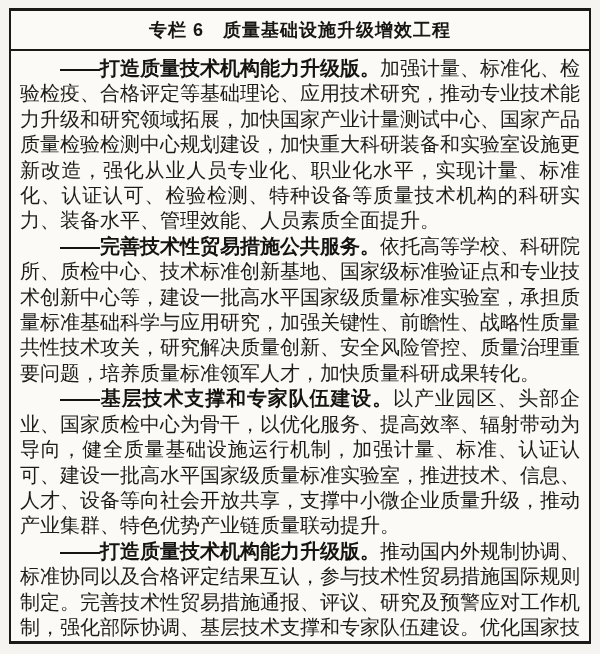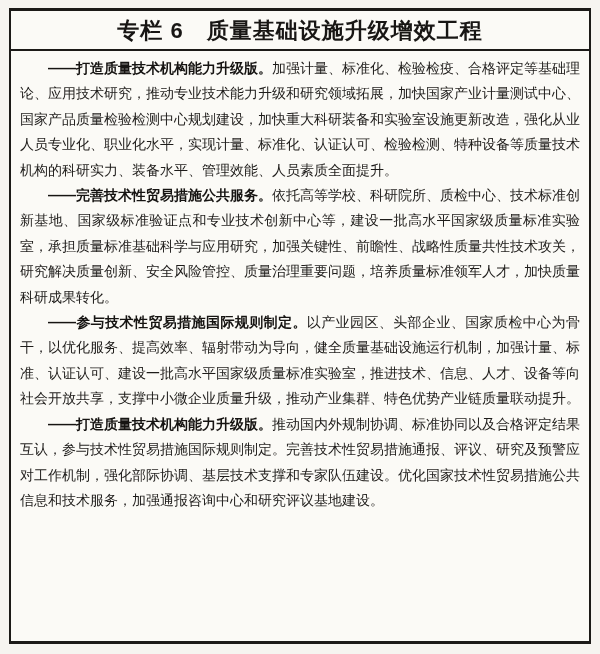--- a/index.html
+++ b/index.html
@@ -25,30 +25,30 @@
     flex-direction: column;
   }
   .box-header {
     border-bottom: 2px solid #1c1a18;
     text-align: center;
     padding: 6px 0 5px 0;
     flex: 0 0 auto;
   }
   .box-title {
     font-family: "Liberation Sans", "DejaVu Sans", sans-serif;
-    font-size: 22px;
+    font-size: 18px;
     font-weight: 700;
     letter-spacing: 1px;
     line-height: 27px;
     color: #181614;
   }
   .box-body {
     flex: 1 1 auto;
     padding: 5px 9px 0 9px;
-    font-size: 14px;
+    font-size: 20px;
     line-height: 25.4px;
     text-align: justify;
     text-justify: inter-ideograph;
     overflow: hidden;
   }
   p.para {
     margin: 0;
     text-indent: 2em;
   }
   .lead {
@@ -74,21 +74,21 @@
 
       <p class="para">
         <span class="lead">——打造质量技术机构能力升级版。</span><span class="rest">加强计量、标准化、检验检疫、合格评定等基础理论、应用技术研究，推动专业技术能力升级和研究领域拓展，加快国家产业计量测试中心、国家产品质量检验检测中心规划建设，加快重大科研装备和实验室设施更新改造，强化从业人员专业化、职业化水平，实现计量、标准化、认证认可、检验检测、特种设备等质量技术机构的科研实力、装备水平、管理效能、人员素质全面提升。</span>
       </p>
 
       <p class="para">
         <span class="lead">——完善技术性贸易措施公共服务。</span><span class="rest">依托高等学校、科研院所、质检中心、技术标准创新基地、国家级标准验证点和专业技术创新中心等，建设一批高水平国家级质量标准实验室，承担质量标准基础科学与应用研究，加强关键性、前瞻性、战略性质量共性技术攻关，研究解决质量创新、安全风险管控、质量治理重要问题，培养质量标准领军人才，加快质量科研成果转化。</span>
       </p>
 
       <p class="para">
-        <span class="lead">——参与技术性贸易措施国际规则制定。</span><span class="rest">以产业园区、头部企业、国家质检中心为骨干，以优化服务、提高效率、辐射带动为导向，健全质量基础设施运行机制，加强计量、标准、认证认可、建设一批高水平国家级质量标准实验室，推进技术、信息、人才、设备等向社会开放共享，支撑中小微企业质量升级，推动产业集群、特色优势产业链质量联动提升。</span>
+        <span class="lead">——基层技术支撑和专家队伍建设。</span><span class="rest">以产业园区、头部企业、国家质检中心为骨干，以优化服务、提高效率、辐射带动为导向，健全质量基础设施运行机制，加强计量、标准、认证认可、建设一批高水平国家级质量标准实验室，推进技术、信息、人才、设备等向社会开放共享，支撑中小微企业质量升级，推动产业集群、特色优势产业链质量联动提升。</span>
       </p>
 
       <p class="para">
         <span class="lead">——打造质量技术机构能力升级版。</span><span class="rest">推动国内外规制协调、标准协同以及合格评定结果互认，参与技术性贸易措施国际规则制定。完善技术性贸易措施通报、评议、研究及预警应对工作机制，强化部际协调、基层技术支撑和专家队伍建设。优化国家技术性贸易措施公共信息和技术服务，加强通报咨询中心和研究评议基地建设。</span>
       </p>
 
     </div>
   </div>
 </div>
 

